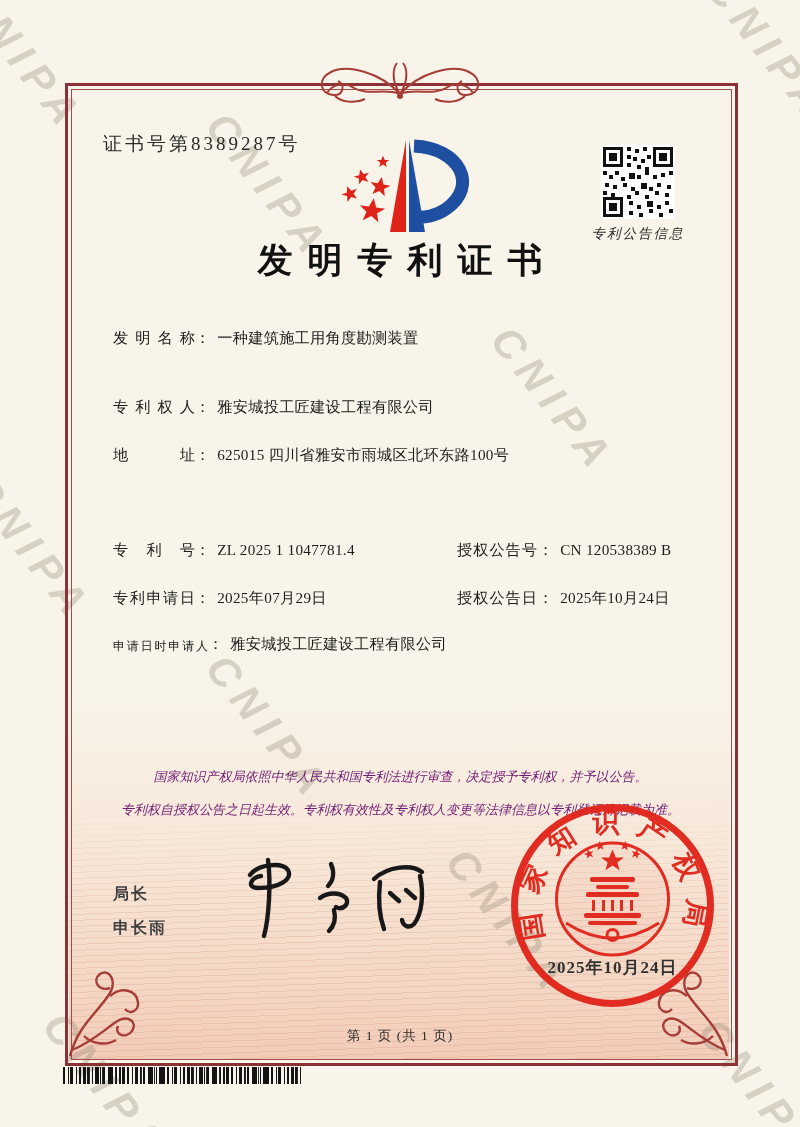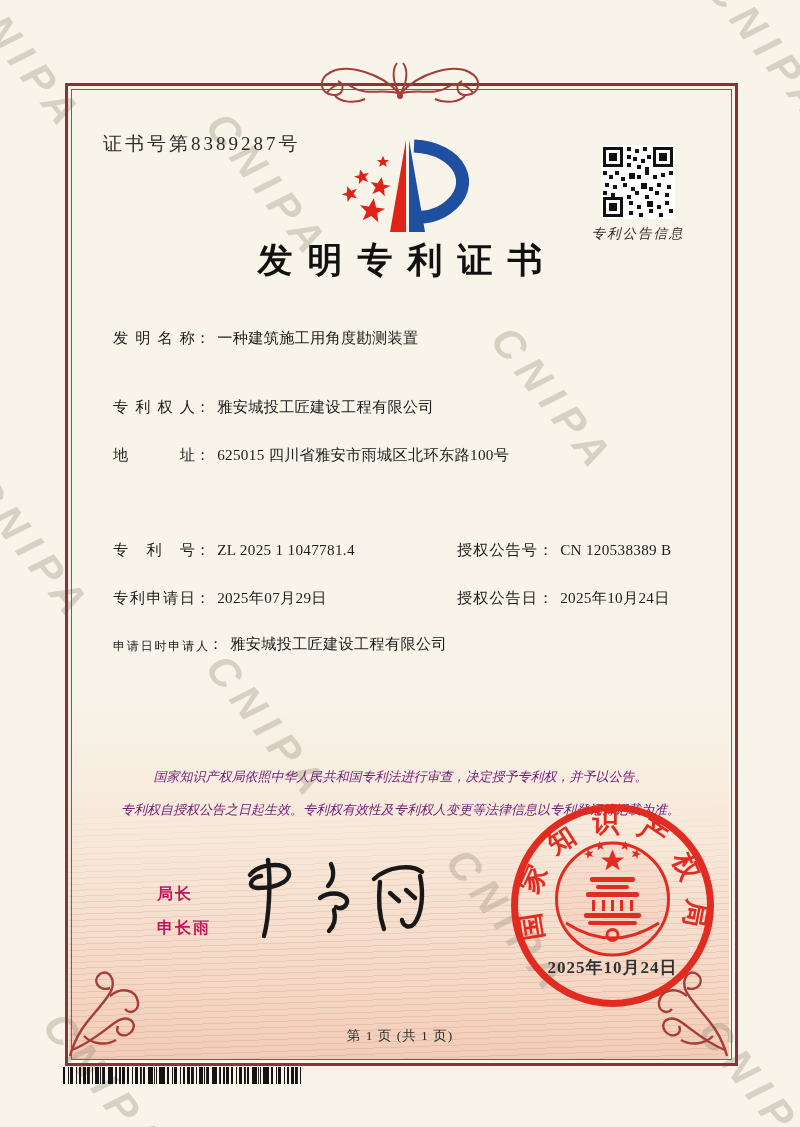--- a/index.html
+++ b/index.html
@@ -49,21 +49,21 @@
   .rcol .rlbl{letter-spacing:1px;}
 
   
   .statement{position:absolute;z-index:3;left:88px;top:760px;width:625px;
              font-style:italic;font-size:13px;line-height:33px;color:#701a75;}
   .statement div{text-align:center;white-space:nowrap;}
 
   
   .sig-labels{position:absolute;z-index:3;left:113px;top:884px;
               font-family:"Liberation Sans","DejaVu Sans",sans-serif;
-              font-weight:700;font-size:16px;color:#be185d;margin-left:44px;}
+              font-weight:700;font-size:16px;color:#404040;}
   .sig-labels div{margin-bottom:13px;letter-spacing:2px;}
   .signature{position:absolute;z-index:3;left:238px;top:848px;}
 
   
   .seal{position:absolute;z-index:4;left:506px;top:799px;opacity:.96;}
 
   
   .footer{position:absolute;z-index:3;left:0;top:1027px;width:800px;text-align:center;
           font-size:13.5px;letter-spacing:1px;color:#2e2e2e;}
   .barcode{position:absolute;z-index:3;left:63px;top:1067px;width:239px;height:17px;

